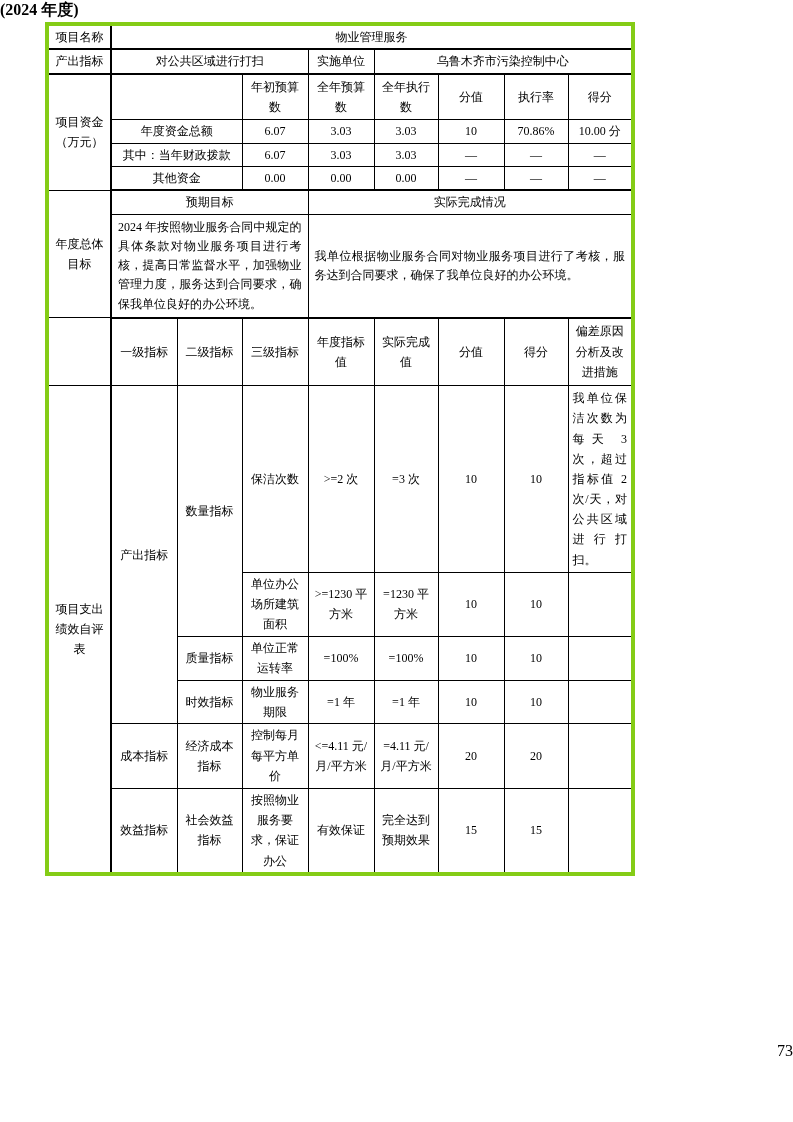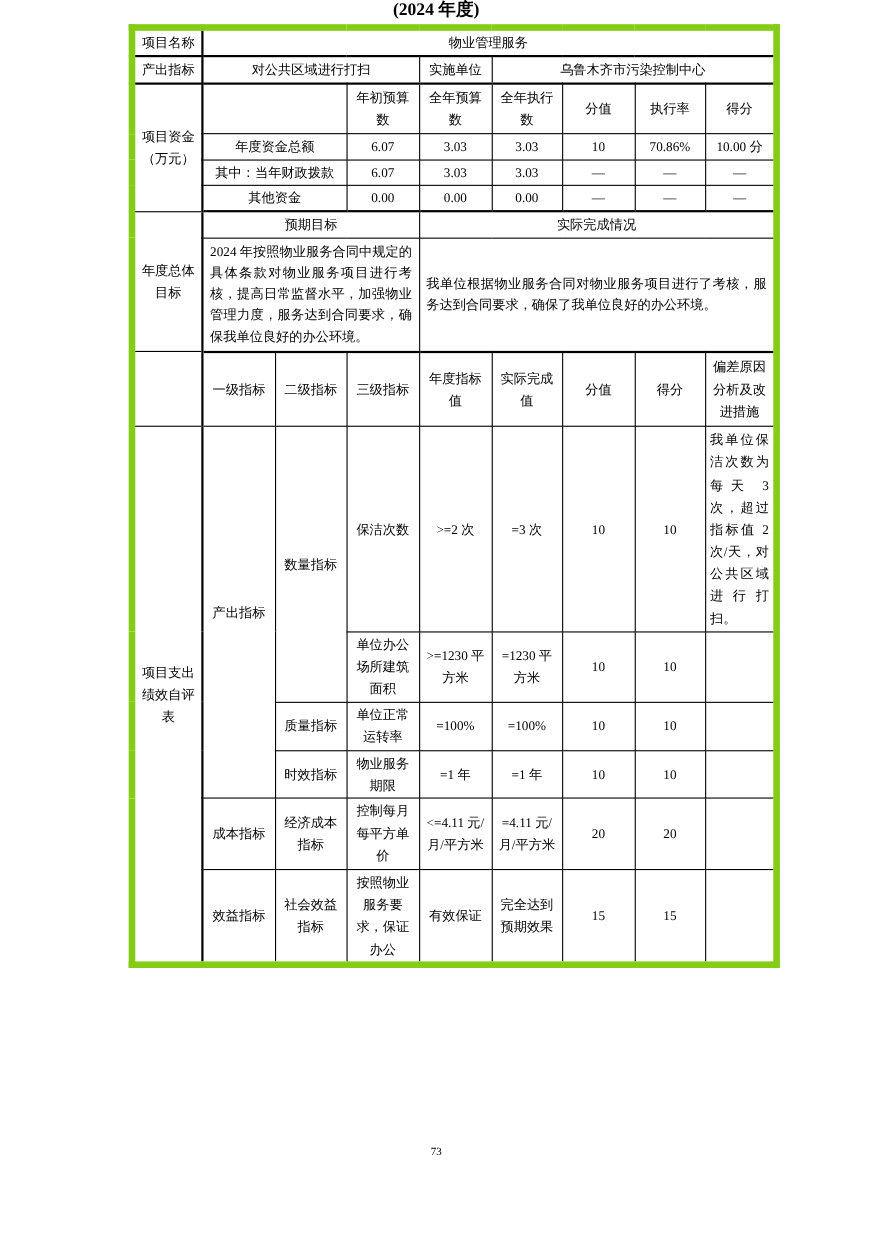--- a/index.html
+++ b/index.html
@@ -13,31 +13,31 @@
   }
   .title {
     padding-top:142px;
     text-align:center;
     font-size:18px;
     font-weight:600;
     line-height:26px;
     letter-spacing:1px;
   }
   .subtitle {
-    text-align:center;
+    text-align:left;
     font-size:16px;
     font-weight:600;
     line-height:20px;
   }
   table.selfeval {
     border-collapse:collapse;
     table-layout:fixed;
     width:588px;
-    margin:2px 0 0 117px;
-    border:6px solid #84cc16;
+    margin:2px 0 0 45px;
+    border:4px solid #84cc16;
   }
   td {
     border:1px solid #000;
     font-size:12px;
     line-height:1.7;
     text-align:center;
     vertical-align:middle;
     padding:1px 3px;
     word-break:break-all;
     overflow:hidden;
@@ -51,22 +51,22 @@
   }
   td.dev-text {
     text-align:justify;
     line-height:1.68;
     padding:2px 4px;
   }
   .footer {
     position:absolute;
     top:1042px; left:0;
     width:100%;
-    text-align:center;
-    font-size:10px;
+    text-align:right;
+    font-size:16px;
   }
 </style>
 </head>
 <body>
 
 <div class="doc">
 
   <div class="subtitle">(2024 年度)</div>
 
   <table class="selfeval">

